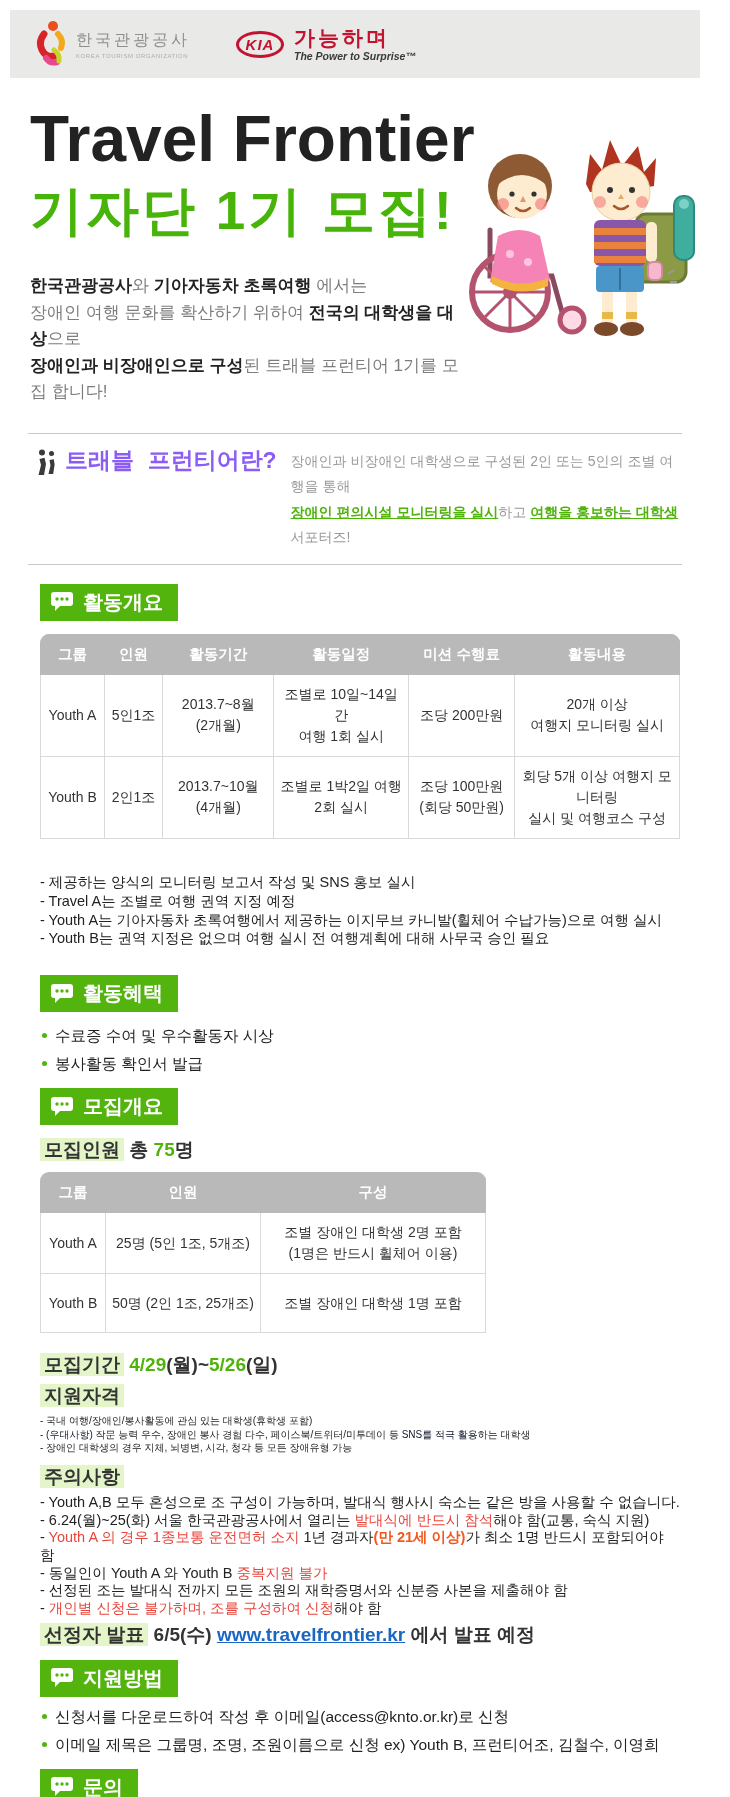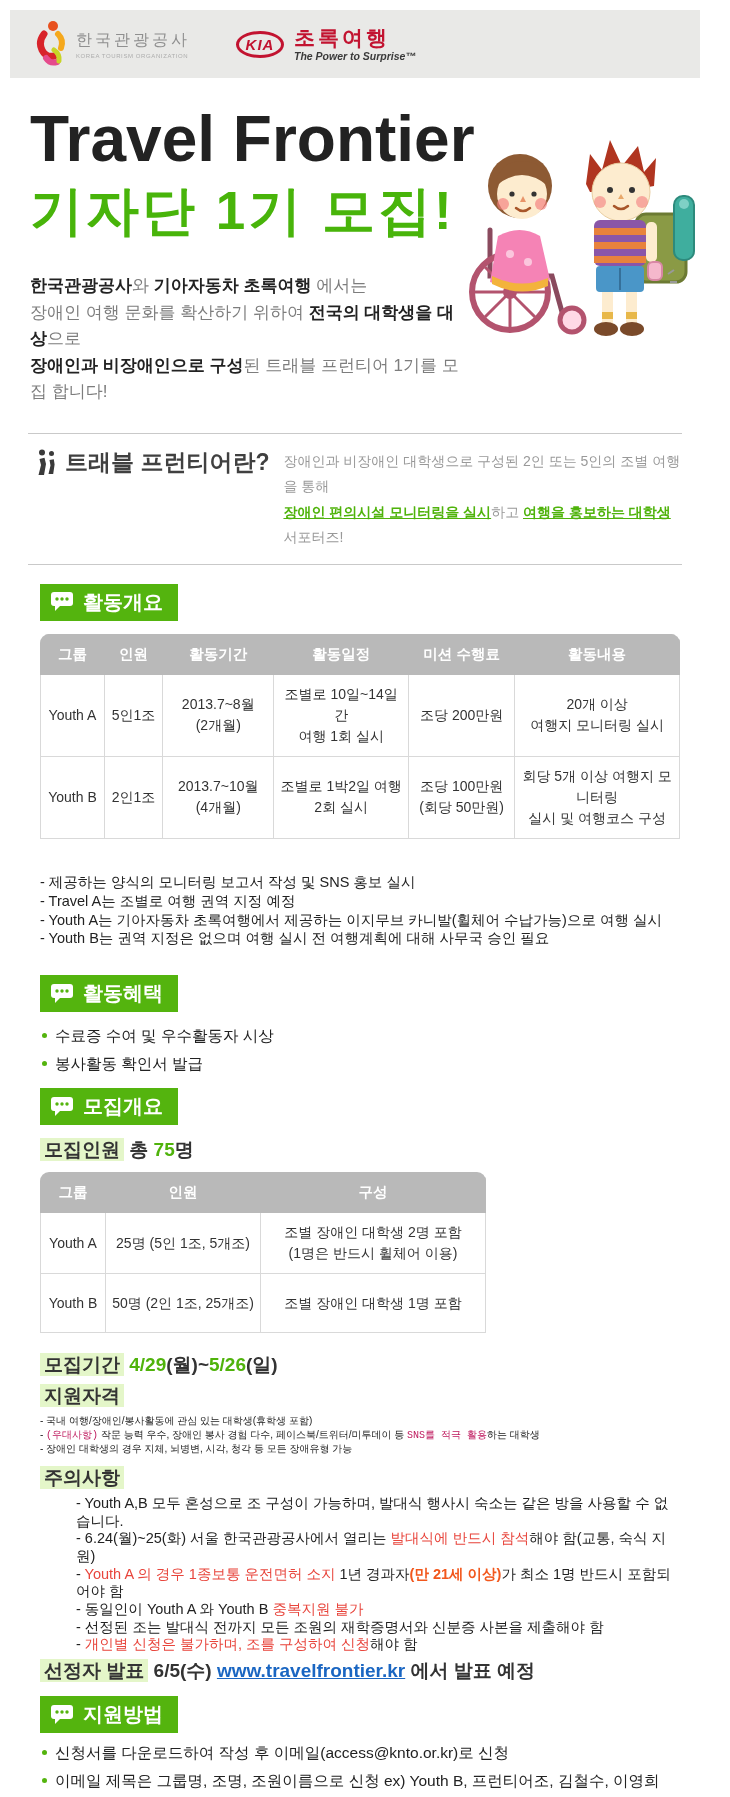--- a/index.html
+++ b/index.html
@@ -21,21 +21,21 @@
   .hero-title{font-size:64px;color:#222;font-weight:bold;letter-spacing:0;line-height:1.05;}
   .hero-sub{font-size:53px;color:#48b40a;font-weight:bold;letter-spacing:3px;margin-top:9px;line-height:1.1;}
   .hero-illu{position:absolute;right:8px;top:38px;}
   .intro{margin-top:33px;font-size:17px;line-height:1.55;color:#7d7d7d;max-width:440px;}
   .intro b{color:#222;}
 
   .divider{border:none;border-top:1px solid #c9c9c9;margin:28px 28px 0 28px;}
 
   
   .frontier{display:flex;padding:15px 24px 0 34px;}
-  .frontier-title{display:flex;align-items:flex-start;gap:7px;color:#404040;font-size:23px;font-weight:bold;white-space:nowrap;line-height:1.2;}
+  .frontier-title{display:flex;align-items:flex-start;gap:7px;color:#8b5cf6;font-size:23px;font-weight:bold;white-space:nowrap;line-height:1.2;font-family:Liberation Mono, monospace;}
   .frontier-desc{margin-left:14px;font-size:14px;color:#999;line-height:1.8;}
   .green-u{color:#4fb30b;font-weight:bold;text-decoration:underline;}
 
   .section{padding:0 30px 0 40px;}
   .badge{display:inline-flex;align-items:center;gap:9px;background:#54b40e;color:#fff;font-size:20px;font-weight:bold;padding:6px 15px 7px 10px;line-height:1.2;}
   .mt20{margin-top:19px;} .mt28{margin-top:27px;} .mt12{margin-top:12px;} .mt6{margin-top:6px;}
 
   .tblwrap{display:inline-block;border-radius:9px 9px 0 0;overflow:hidden;margin-top:13px;}
   table{border-collapse:collapse;font-size:14px;color:#333;}
   th{background:#b9b9b9;color:#fff;font-weight:bold;font-size:14.5px;padding:10px 4px;border:1px solid #b9b9b9;margin-top:23px;}
@@ -45,29 +45,29 @@
 
   .notes{margin-top:30px;font-size:14.5px;color:#222;line-height:1.3;}
   .notes div{margin:0;}
 
   .bullets{margin:14px 0 0 0;padding:0;font-size:15.5px;color:#222;list-style:none;}
   .bullets li{margin:7px 0;}
   .bullets li::before{content:"";display:inline-block;width:5px;height:5px;border-radius:50%;background:#54b40e;margin:0 8px 3px 2px;}
 
   .hl{background:#e4f6c9;padding:1px 4px;}
   .green{color:#4fb30b;}
-  .orange{color:#be185d;font-family:Liberation Mono, monospace;}
+  .orange{color:#0f172a;}
   .orange-strong{color:#f2571c;font-weight:bold;}
   .red{color:#e8453c;}
   .big-line{font-size:19px;font-weight:bold;color:#333;}
   .recruit-line{margin-top:12px;}
   .period-line{margin-top:15px;}
   .label-line{margin-top:5px;}
   .qual-items{margin-top:5px;font-size:10px;line-height:1.35;color:#222;}
-  .caution-items{margin-top:4px;font-size:14.5px;line-height:1.22;color:#222;margin-left:36px;}
+  .caution-items{margin-top:4px;font-size:14.5px;line-height:1.22;color:#222;}
   .announce{margin-top:4px;}
   .link{color:#1a66c2;text-decoration:underline;cursor:pointer;}
 </style>
 </head>
 <body>
 
 <div class="page">
 
   <div class="header-bar">
     <div class="kto">
@@ -79,21 +79,21 @@
         <path d="M20 30 Q26 34 25 41" stroke="#c8d427" stroke-width="5" fill="none" stroke-linecap="round"></path>
       </svg>
       <div>
         <div class="kto-name">한국관광공사</div>
         <div class="kto-sub">KOREA TOURISM ORGANIZATION</div>
       </div>
     </div>
     <div class="kia">
       <div class="kia-oval">KIA</div>
       <div>
-        <div class="kia-name">초록여행</div>
+        <div class="kia-name">가능하며</div>
         <div class="kia-tag">The Power to Surprise™</div>
       </div>
     </div>
   </div>
 
   <div class="hero">
     <div class="hero-title">Travel Frontier</div>
     <div class="hero-sub">기자단 1기 모집!</div>
 
     <svg class="hero-illu" width="262" height="212" viewBox="0 0 262 212">

